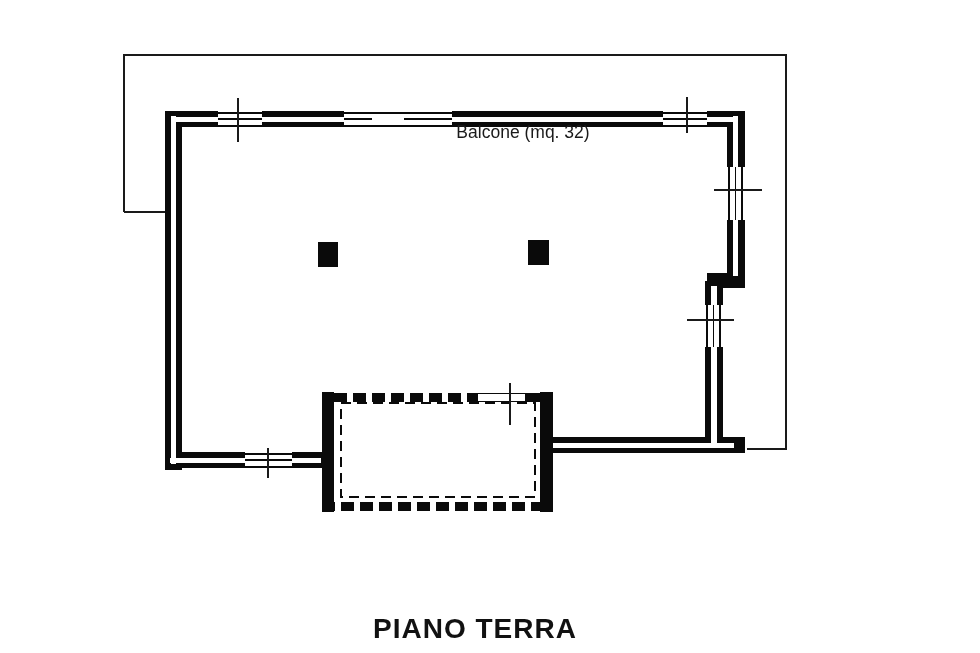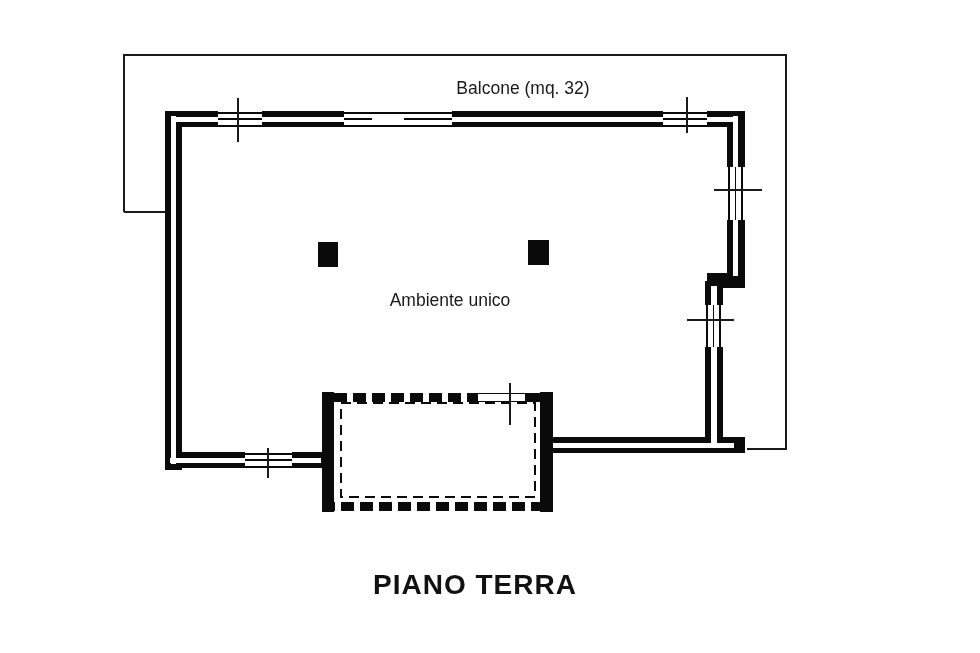--- a/index.html
+++ b/index.html
@@ -11,20 +11,21 @@
     color:#000;
     overflow:hidden;
   }
   .plan-svg{position:absolute;left:0;top:0;}
   .label{
     position:absolute;
     transform:translate(-50%,-50%);
     text-align:center;
     color:#1a1a1a;
     white-space:nowrap;
+    margin-top:44px;
   }
   .label-balcony{left:523px;top:88px;font-size:17.5px;}
   .label-room{left:450px;top:300px;font-size:17.5px;line-height:21px;white-space:normal;width:220px;}
   .label-title{left:475px;top:585px;font-size:28px;font-weight:bold;letter-spacing:1px;color:#111;}
 </style>
 </head>
 <body>
 
 <div class="canvas">
 
@@ -134,18 +135,17 @@
       <line x1="714" y1="190" x2="762" y2="190"></line>
       <line x1="687" y1="320" x2="734" y2="320"></line>
       <line x1="268" y1="448" x2="268" y2="478"></line>
       <line x1="510" y1="383" x2="510" y2="425"></line>
     </g>
   </svg>
 
   <div class="label label-balcony">Balcone (mq. 32)</div>
 
   <div class="label label-room">
-    <div>Ambiente unico</div>
   </div>
 
   <div class="label label-title">PIANO TERRA</div>
 
 </div>
 
 </body></html>

